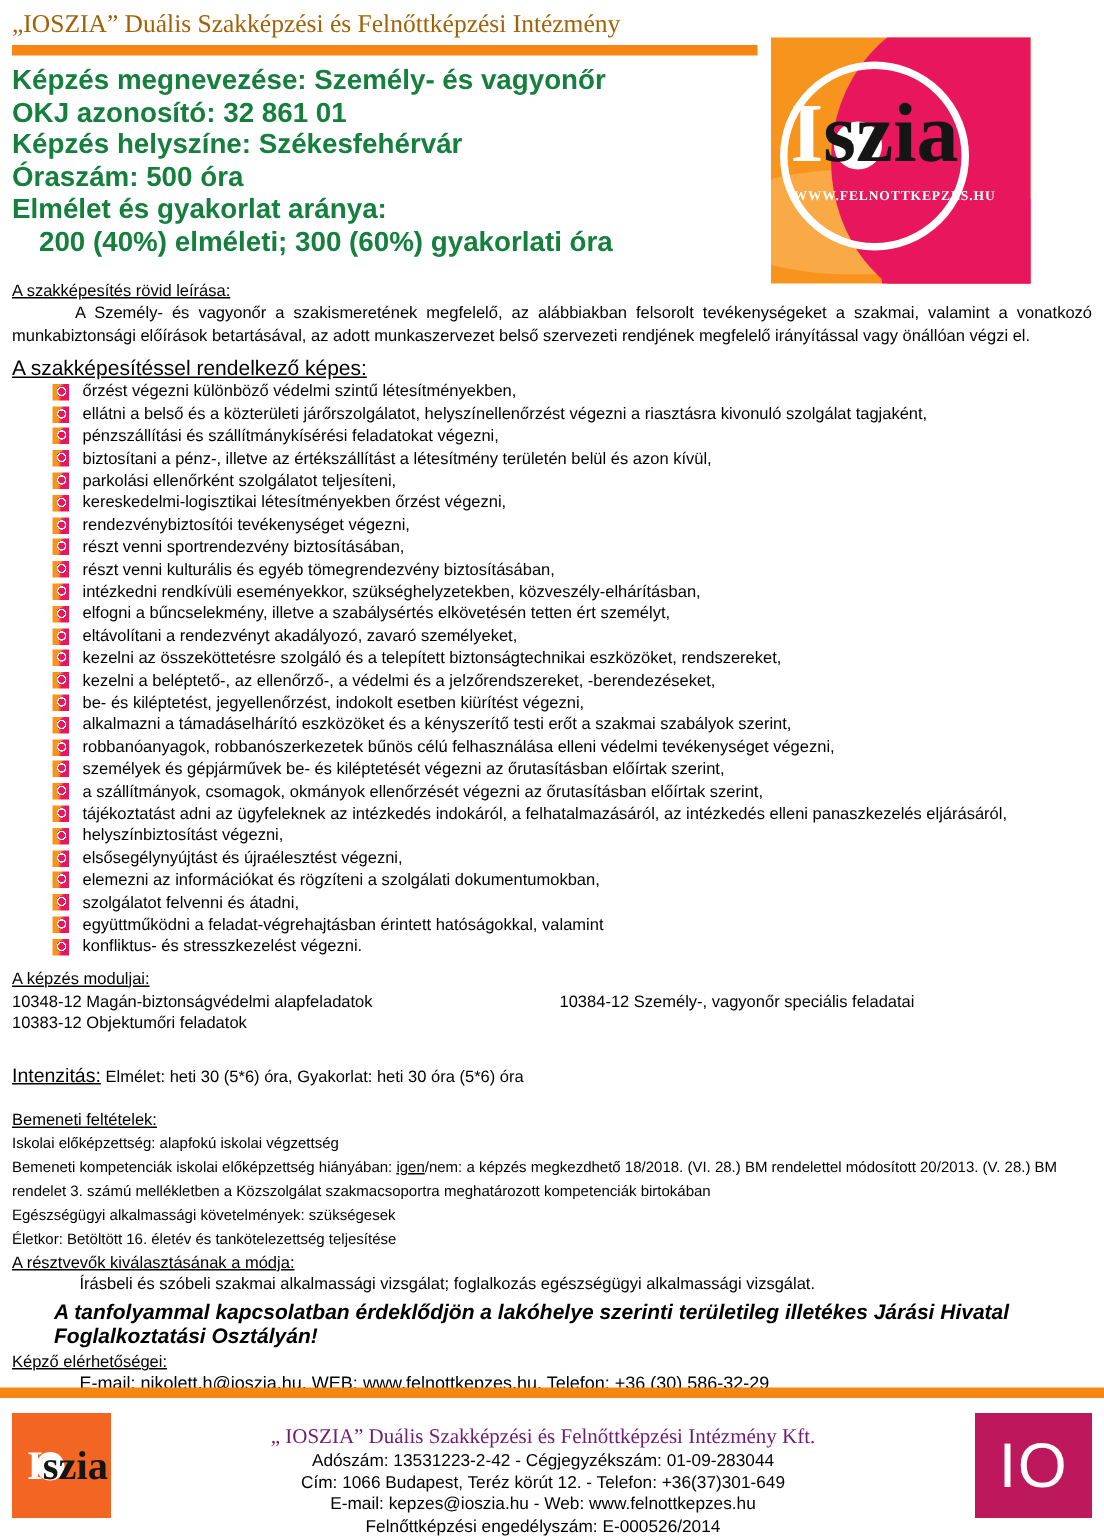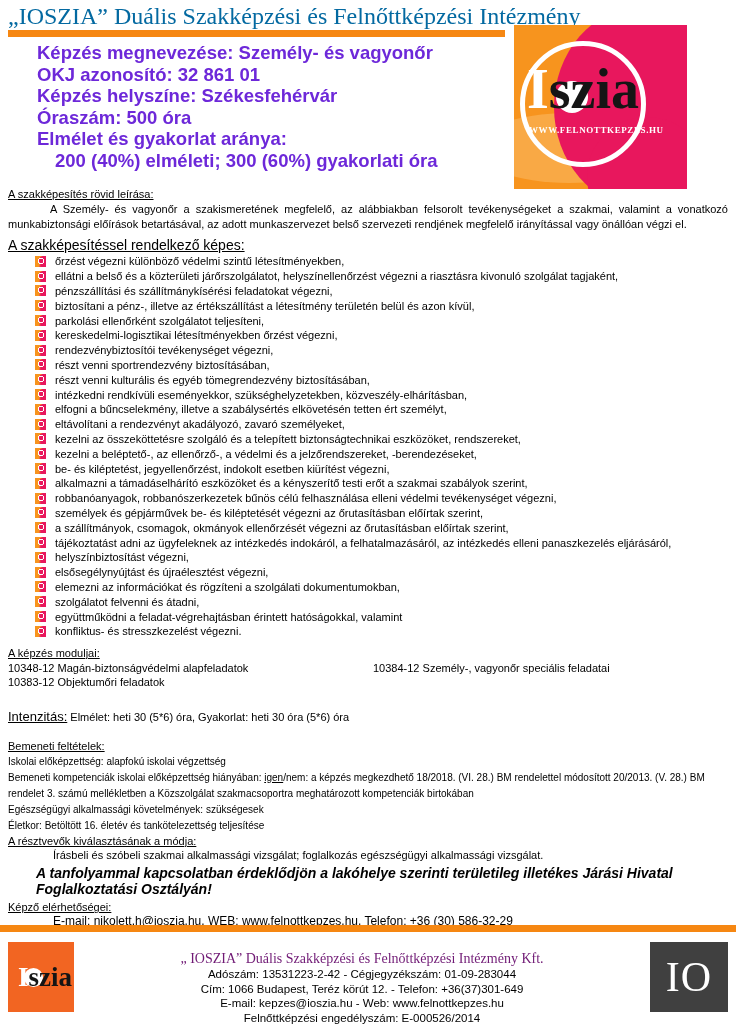--- a/index.html
+++ b/index.html
@@ -2,25 +2,25 @@
 <html><head>
 <meta charset="utf-8">
 <style>
   html,body{margin:0;padding:0;}
   body{
     width:736px;height:1024px;position:relative;background:#fff;
     font-family:"Liberation Sans", sans-serif;color:#000;overflow:hidden;
   }
   .content{padding:0 8px;}
   .header-title{
-    font-family:"Liberation Serif", serif;font-size:24px;line-height:22px;
-    padding-top:5px;color:#0369a1;
+    font-family:"Liberation Serif", serif;font-size:17px;line-height:22px;
+    padding-top:5px;color:#a16207;
   }
   .top-rule{width:497px;height:7px;background:#F68712;margin-top:3px;}
-  .course-info{margin-top:5px;font-weight:bold;font-size:18.5px;line-height:21.5px;color:#6d28d9;margin-left:29px;}
+  .course-info{margin-top:5px;font-weight:bold;font-size:18.5px;line-height:21.5px;color:#15803d;}
   .course-info .ratio{padding-left:18px;}
   
   .logo{position:absolute;left:514px;top:25px;width:173px;height:164px;background:#F7941E;overflow:hidden;}
   .logo-swoosh{position:absolute;left:-40px;bottom:6px;width:190px;height:70px;border-radius:50%;background:#f9a945;}
   .logo-pink{position:absolute;right:-42px;top:-18px;width:175px;height:200px;border-radius:50%;background:#E8175D;}
   .logo-pink2{position:absolute;right:-20px;bottom:-48px;width:120px;height:120px;border-radius:50%;background:#E8175D;}
   .logo-ring{position:absolute;left:6px;top:16px;width:116px;height:116px;border:5px solid #fff;border-radius:50%;}
   .logo-disc{position:absolute;left:42px;top:56px;width:32px;height:32px;background:#fff;border-radius:50%;}
   .logo-text{position:absolute;left:13px;top:34px;font-family:"Liberation Serif",serif;font-weight:bold;font-size:56px;line-height:60px;}
   .logo-text .li{color:#fff;}
@@ -56,23 +56,23 @@
   .bottom-rule{position:absolute;left:0;top:925px;width:736px;height:7px;background:#F68712;}
   .footer{position:absolute;left:0;top:938px;width:736px;display:flex;align-items:flex-start;padding:0;box-sizing:border-box;}
   .footer-logo{position:relative;margin:4px 0 0 8px;width:66px;height:70px;background:#F26522;flex:none;overflow:hidden;}
   .fl-disc{position:absolute;left:16px;top:26px;width:19px;height:19px;background:#fff;border-radius:50%;}
   .fl-text{position:absolute;left:10px;top:20px;font-family:"Liberation Serif",serif;font-weight:bold;font-size:27px;line-height:30px;}
   .fl-text .li{color:#fff;}
   .fl-text .lszia{color:#151515;}
   .footer-center{flex:1;text-align:center;padding-top:12px;}
   .footer-company{font-family:"Liberation Serif",serif;font-size:14px;line-height:17px;color:#701a75;}
   .footer-line{font-size:11.5px;line-height:14.5px;}
-  .footer-io{margin:4px 8px 0 0;width:78px;height:70px;background:#404040;color:#fff;flex:none;
+  .footer-io{margin:4px 8px 0 0;width:78px;height:70px;background:#be185d;color:#fff;flex:none;
     display:flex;align-items:center;justify-content:center;
-    font-family:Liberation Serif, serif;font-size:42px;letter-spacing:1px;}
+    font-family:Liberation Sans, sans-serif;font-size:42px;letter-spacing:1px;}
 </style>
 </head>
 <body>
 
 <div class="content">
   <div class="header-title">„IOSZIA” Duális Szakképzési és Felnőttképzési Intézmény</div>
   <div class="top-rule"></div>
 
   <div class="course-info">
     <div>

